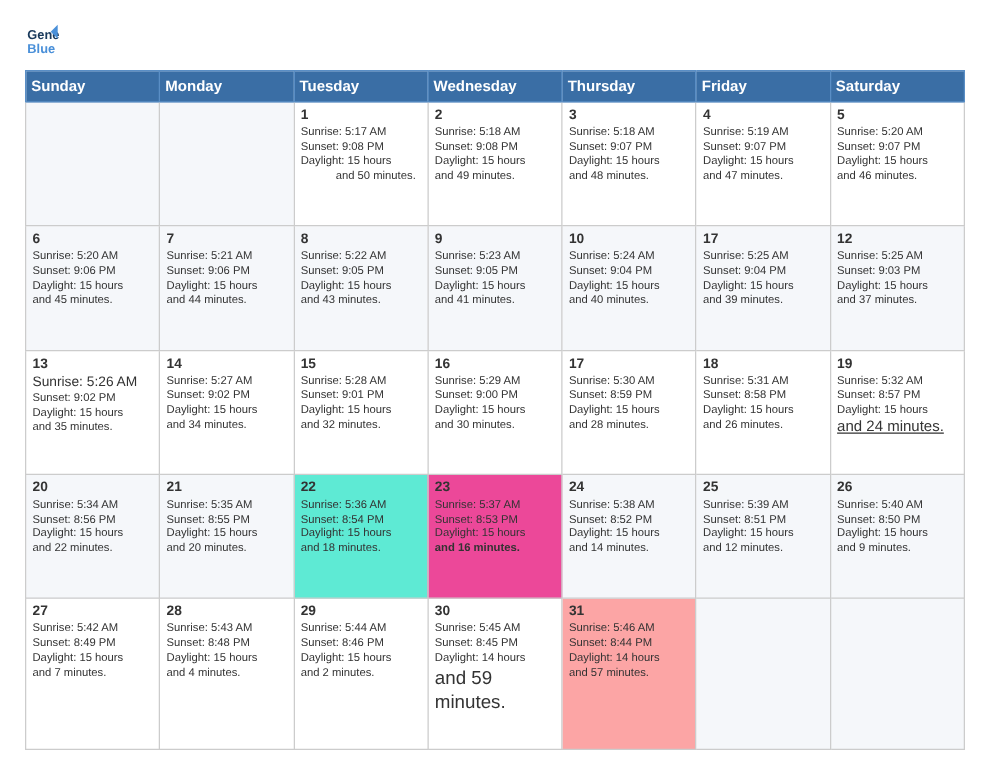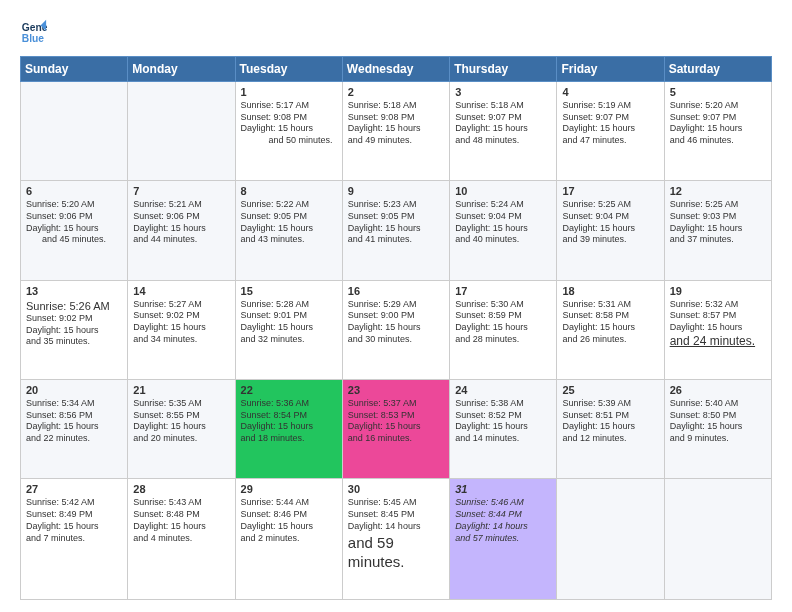--- a/index.html
+++ b/index.html
@@ -160,21 +160,21 @@
             <span style="display: block; font-size: 9px; line-height: 1.3;">Daylight: 15 hours</span>
             <span style="display: block; font-size: 9px; line-height: 1.3;">and 46 minutes.</span>
           </td>
         </tr>
         <tr>
           <td style="background: rgb(245, 247, 250);">
             <span class="day-num">6</span>
             <span style="display: block; font-size: 9px; line-height: 1.3;">Sunrise: 5:20 AM</span>
             <span style="display: block; font-size: 9px; line-height: 1.3;">Sunset: 9:06 PM</span>
             <span style="display: block; font-size: 9px; line-height: 1.3;">Daylight: 15 hours</span>
-            <span style="display: block; font-size: 9px; line-height: 1.3; margin-left: 16px;">and 45 minutes.</span>
+            <span style="display: block; font-size: 9px; line-height: 1.3;">and 45 minutes.</span>
           </td>
           <td style="background: rgb(245, 247, 250);">
             <span class="day-num">7</span>
             <span style="display: block; font-size: 9px; line-height: 1.3;">Sunrise: 5:21 AM</span>
             <span style="display: block; font-size: 9px; line-height: 1.3;">Sunset: 9:06 PM</span>
             <span style="display: block; font-size: 9px; line-height: 1.3;">Daylight: 15 hours</span>
             <span style="display: block; font-size: 9px; line-height: 1.3;">and 44 minutes.</span>
           </td>
           <td style="background: rgb(245, 247, 250);">
             <span class="day-num">8</span>
@@ -271,33 +271,33 @@
             <span style="display: block; font-size: 9px; line-height: 1.3;">Daylight: 15 hours</span>
             <span style="display: block; font-size: 9px; line-height: 1.3;">and 22 minutes.</span>
           </td>
           <td style="background: rgb(245, 247, 250);">
             <span class="day-num">21</span>
             <span style="display: block; font-size: 9px; line-height: 1.3;">Sunrise: 5:35 AM</span>
             <span style="display: block; font-size: 9px; line-height: 1.3;">Sunset: 8:55 PM</span>
             <span style="display: block; font-size: 9px; line-height: 1.3;">Daylight: 15 hours</span>
             <span style="display: block; font-size: 9px; line-height: 1.3;">and 20 minutes.</span>
           </td>
-          <td style="background: #22c55e; margin-left: 33px;">
+          <td style="background: #5eead4; margin-left: 33px;">
             <span class="day-num">22</span>
             <span style="display: block; font-size: 9px; line-height: 1.3;">Sunrise: 5:36 AM</span>
             <span style="display: block; font-size: 9px; line-height: 1.3;">Sunset: 8:54 PM</span>
             <span style="display: block; font-size: 9px; line-height: 1.3;">Daylight: 15 hours</span>
             <span style="display: block; font-size: 9px; line-height: 1.3;">and 18 minutes.</span>
           </td>
           <td style="background: #ec4899;">
             <span class="day-num">23</span>
             <span style="display: block; font-size: 9px; line-height: 1.3;">Sunrise: 5:37 AM</span>
             <span style="display: block; font-size: 9px; line-height: 1.3;">Sunset: 8:53 PM</span>
             <span style="display: block; font-size: 9px; line-height: 1.3;">Daylight: 15 hours</span>
-            <span style="display: block; font-size: 9px; line-height: 1.3;">and 16 minutes.</span>
+            <span style="display: block; font-size: 9px; line-height: 1.3; font-weight: bold;">and 16 minutes.</span>
           </td>
           <td style="background: rgb(245, 247, 250);">
             <span class="day-num">24</span>
             <span style="display: block; font-size: 9px; line-height: 1.3;">Sunrise: 5:38 AM</span>
             <span style="display: block; font-size: 9px; line-height: 1.3;">Sunset: 8:52 PM</span>
             <span style="display: block; font-size: 9px; line-height: 1.3;">Daylight: 15 hours</span>
             <span style="display: block; font-size: 9px; line-height: 1.3;">and 14 minutes.</span>
           </td>
           <td style="background: rgb(245, 247, 250);">
             <span class="day-num">25</span>
@@ -336,21 +336,21 @@
             <span style="display: block; font-size: 9px; line-height: 1.3;">Daylight: 15 hours</span>
             <span style="display: block; font-size: 9px; line-height: 1.3;">and 2 minutes.</span>
           </td>
           <td style="background: rgb(255, 255, 255);">
             <span class="day-num">30</span>
             <span style="display: block; font-size: 9px; line-height: 1.3;">Sunrise: 5:45 AM</span>
             <span style="display: block; font-size: 9px; line-height: 1.3;">Sunset: 8:45 PM</span>
             <span style="display: block; font-size: 9px; line-height: 1.3;">Daylight: 14 hours</span>
             <span style="display: block; font-size: 15px; line-height: 1.3;">and 59 minutes.</span>
           </td>
-          <td style="background: #c4b5fd; font-style: italic;">
+          <td style="background: #fca5a5;">
             <span class="day-num">31</span>
             <span style="display: block; font-size: 9px; line-height: 1.3;">Sunrise: 5:46 AM</span>
             <span style="display: block; font-size: 9px; line-height: 1.3;">Sunset: 8:44 PM</span>
             <span style="display: block; font-size: 9px; line-height: 1.3;">Daylight: 14 hours</span>
             <span style="display: block; font-size: 9px; line-height: 1.3;">and 57 minutes.</span>
           </td>
           <td class="empty"></td>
           <td class="empty"></td>
         </tr>
       </tbody>

